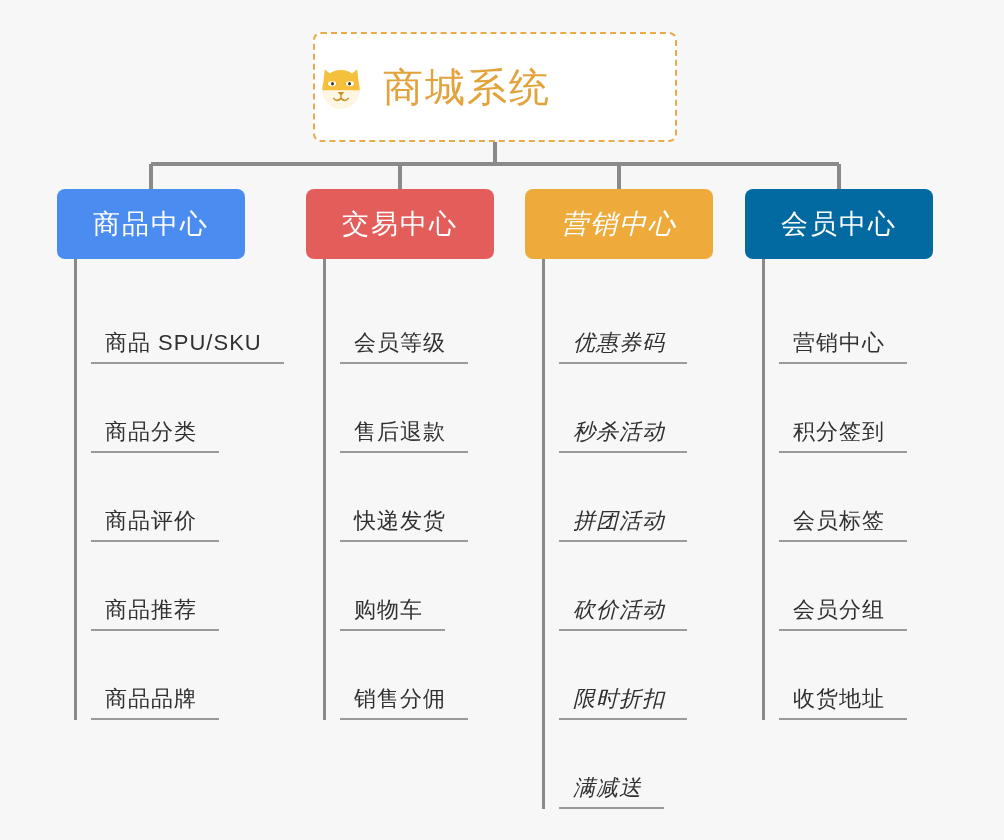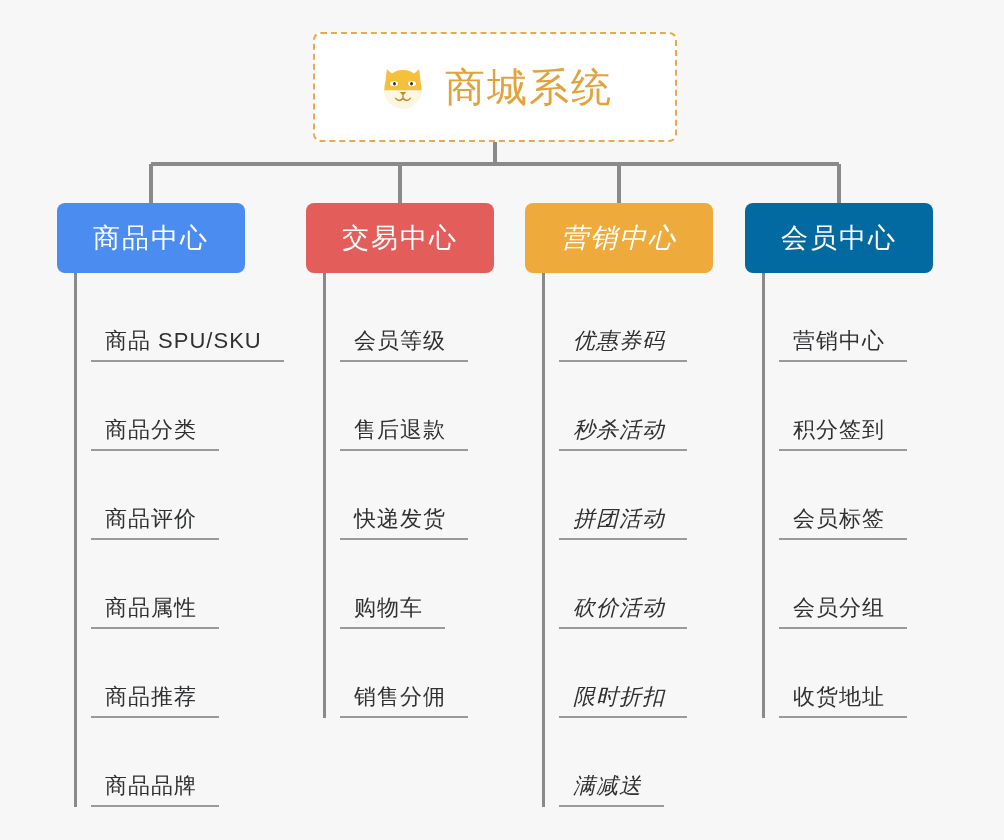--- a/index.html
+++ b/index.html
@@ -39,41 +39,40 @@
     left: 313px;
     top: 32px;
     width: 364px;
     height: 110px;
     box-sizing: border-box;
     background: #ffffff;
     border: 2px dashed #eaa94a;
     border-radius: 8px;
     display: flex;
     align-items: center;
-    justify-content: center;
     gap: 16px;
   }
   .root-title {
     font-size: 40px;
     line-height: 1;
     color: #e3a33c;
     letter-spacing: 2px;
     white-space: nowrap;
   }
   .dog-icon {
     width: 52px;
     height: 52px;
     flex: 0 0 52px;
     display: block;
   }
 
   
   .column {
     position: absolute;
-    top: 203px;
+    top: 189px;
     width: 188px;
   }
   .col-0 { left: 57px;  }
   .col-1 { left: 306px; }
   .col-2 { left: 525px; font-style: italic; }
   .col-3 { left: 745px; }
 
   .cat-box {
     height: 70px;
     border-radius: 8px;
@@ -84,21 +83,21 @@
     font-size: 27px;
     letter-spacing: 2px;
     box-sizing: border-box;
     user-select: none;
   }
 
   
   .leaf-stack {
     margin-left: 17px;
     border-left: 3px solid #8a8a8a;
-    padding-top: 0;
+    padding-top: 16px;
   }
   .leaf-item {
     height: 89px;
     display: flex;
     align-items: flex-end;
     padding-left: 28px;
     box-sizing: border-box;
   }
   .leaf-label {
     font-size: 22px;
@@ -164,23 +163,20 @@
       <div class="leaf-item">
           <span class="leaf-label">商品 SPU/SKU</span>
         </div>
       <div class="leaf-item">
           <span class="leaf-label">商品分类</span>
         </div>
       <div class="leaf-item">
           <span class="leaf-label">商品评价</span>
         </div>
       <div class="leaf-item">
-          <span class="leaf-label">商品属性</span>
-        </div>
-      <div class="leaf-item">
           <span class="leaf-label">商品推荐</span>
         </div>
       <div class="leaf-item">
           <span class="leaf-label">商品品牌</span>
         </div>
     </div>
   </div>
 
   <div class="column col-1">
     <div class="cat-box" style="background: rgb(227, 94, 91);">

